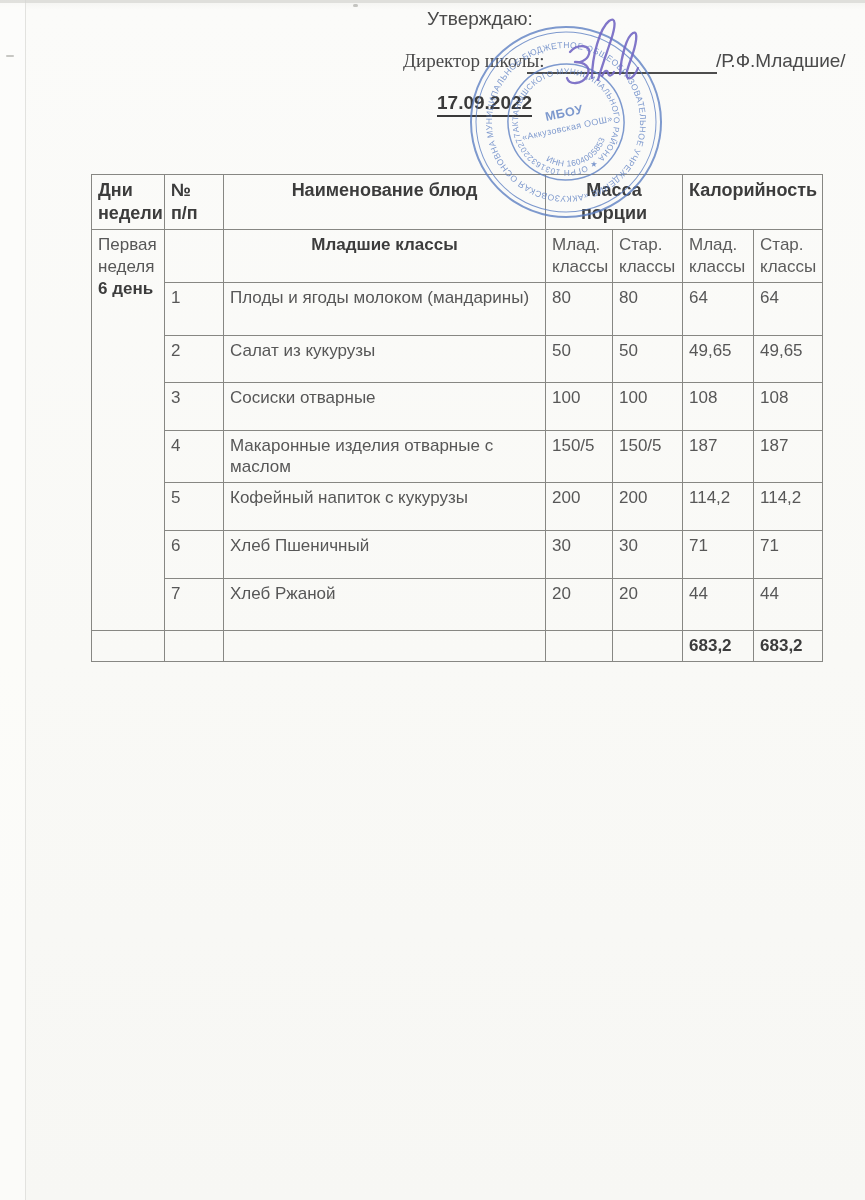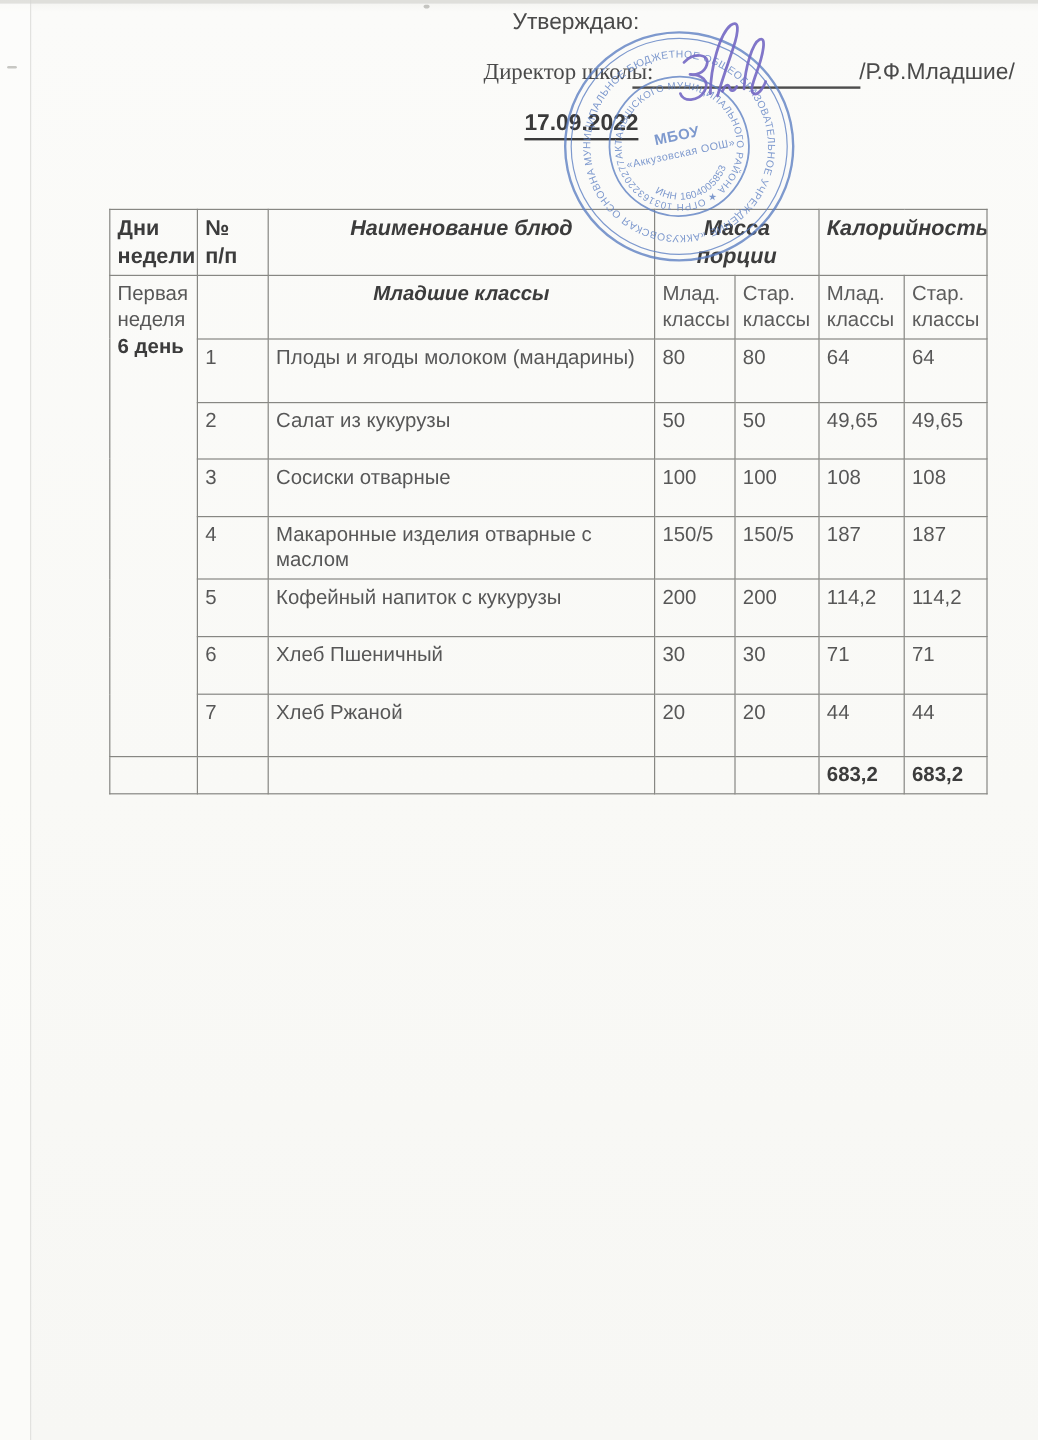--- a/index.html
+++ b/index.html
@@ -35,21 +35,21 @@
   
   .signature { position:absolute; left:552px; top:12px; width:120px; height:78px; z-index:6; }
 
   
   .menu-table { position:absolute; left:91px; top:174px; border-collapse:collapse; table-layout:fixed; width:732px;
                 color:#575757; font-size:17px; z-index:2; }
   .menu-table td { border:1px solid #878783; vertical-align:top; padding:4px 6px; line-height:1.28;
                    overflow:hidden; }
   .menu-table { border:1px solid #6e6e6a;padding-left:20px; }
   .b  { font-weight:bold; color:#3c3c3c; }
-  .ctr { text-align:center;font-style:italic; }
+  .ctr { text-align:center; }
   .preline { white-space:pre-line; }
   .hdr { font-size:18px; }
   .sub { color:#5c5c5c; }
   .rh1{height:48px} .rh2{height:48px}
   .r1{height:53px} .r2{height:47px} .r3{height:48px} .r4{height:49px}
   .r5{height:48px} .r6{height:48px} .r7{height:52px} .rt{height:28px}
   .total-cell { font-weight:bold; color:#3c3c3c; }
 </style>
 </head>
 <body>

